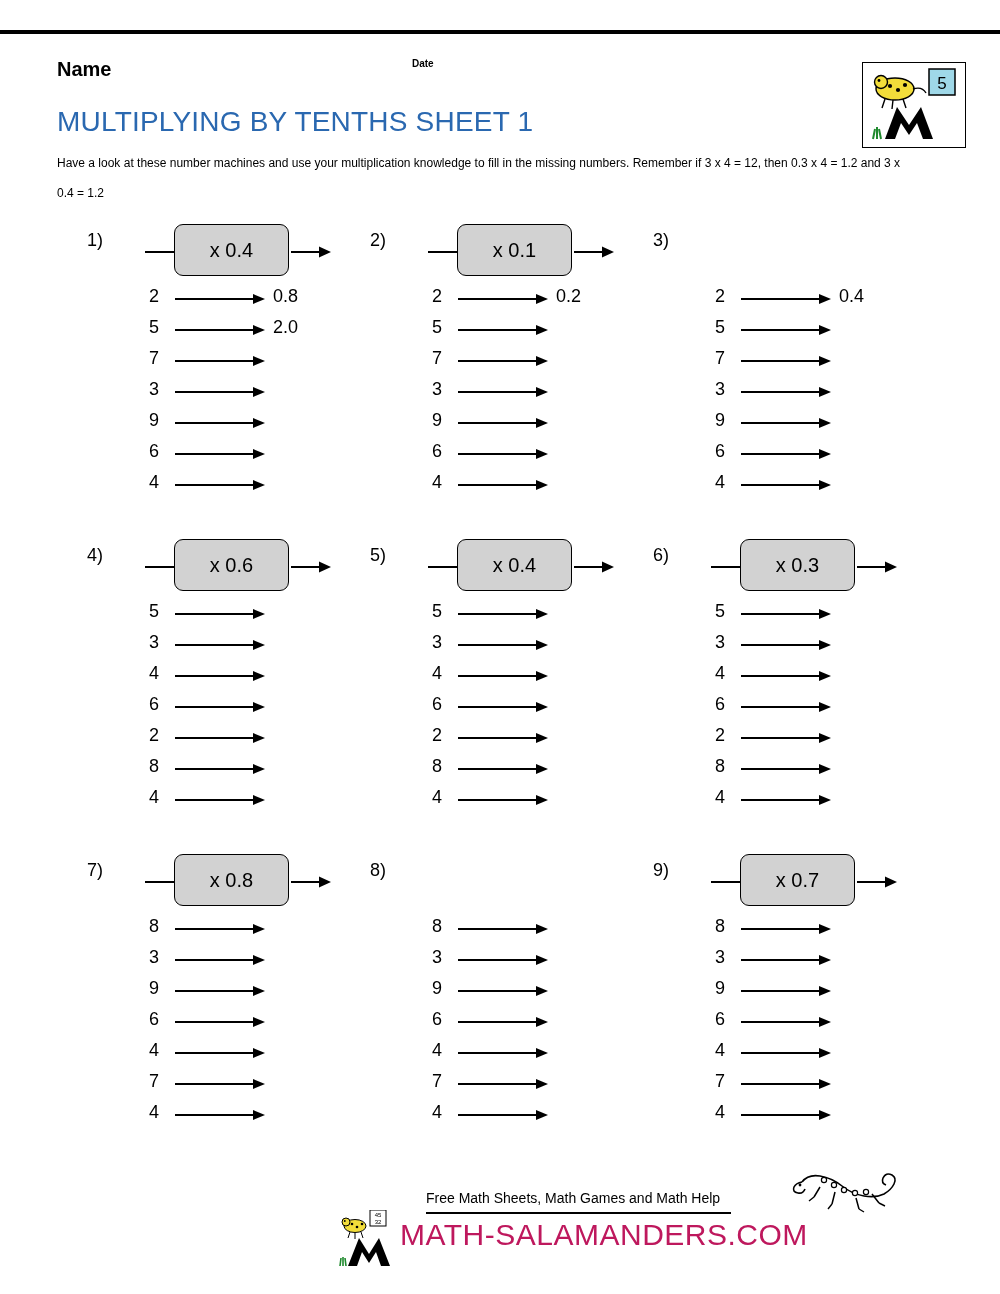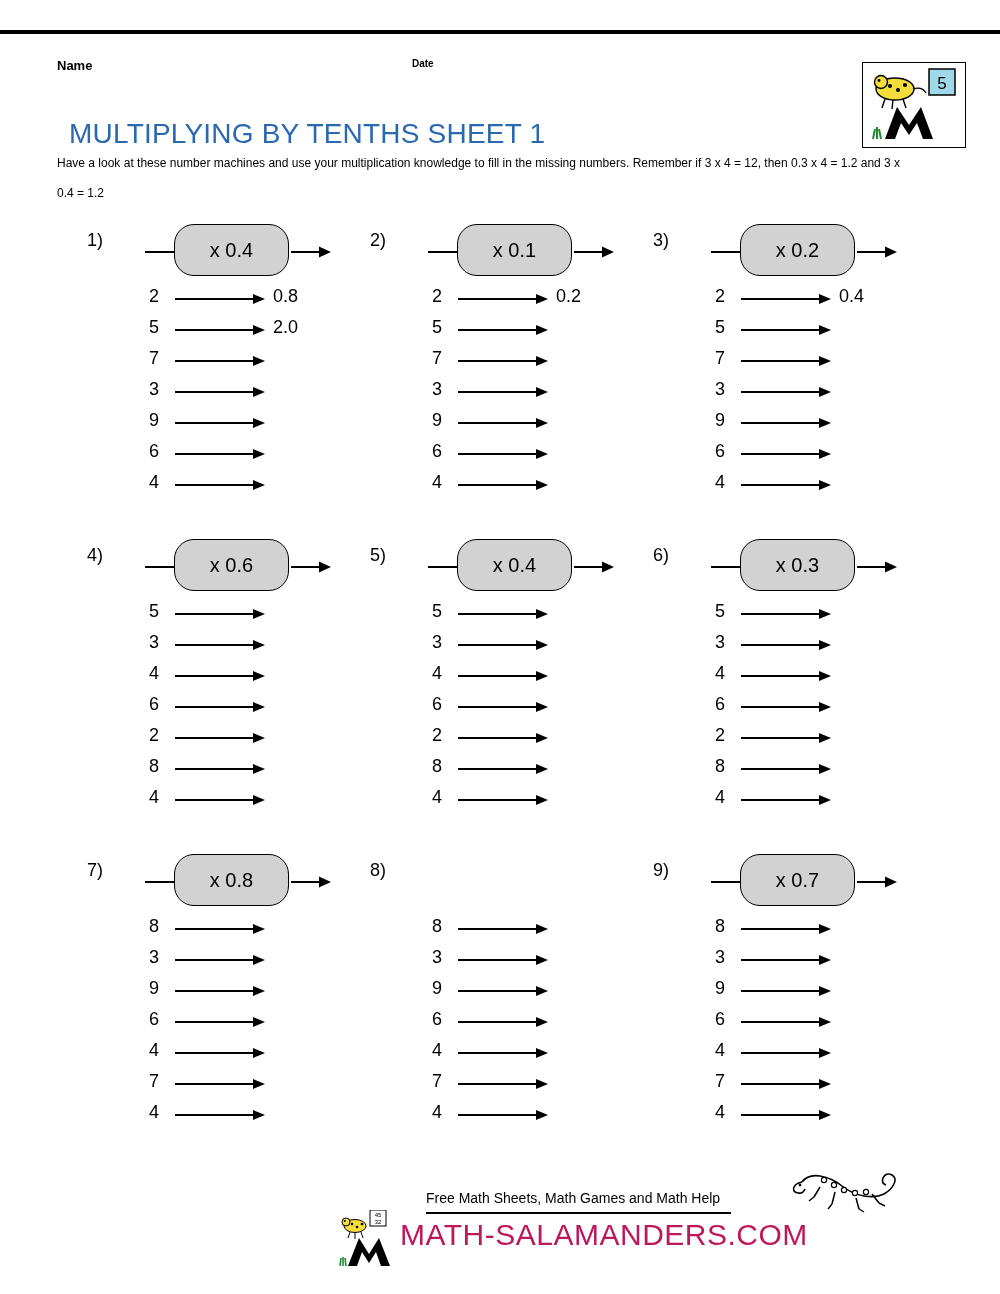--- a/index.html
+++ b/index.html
@@ -27,21 +27,21 @@
     position: absolute;
     top: 58px;
     left: 57px;
     width: 890px;
     height: 26px;
   }
   .header .name-label {
     position: absolute;
     left: 0;
     top: 0;
-    font-size: 13px;
+    font-size: 20px;
     font-weight: bold;
   }
   .header .date-label {
     position: absolute;
     left: 355px;
     top: 0;
     font-size: 10px;
     font-weight: bold;
   }
   .logo-badge {
@@ -55,21 +55,21 @@
     overflow: hidden;
   }
   .page-title {
     position: absolute;
     top: 106px;
     left: 57px;
     font-size: 28px;
     color: #2a68b0;
     letter-spacing: 0.2px;
     font-weight: normal;
-    margin: 12px;
+    margin: 0;
   }
   .instructions {
     position: absolute;
     top: 148px;
     left: 57px;
     width: 855px;
     font-size: 12px;
     line-height: 30px;
     color: #000000;
   }
@@ -110,21 +110,21 @@
     background: #000000;
   }
   .machine .box {
     position: absolute;
     left: 57px;
     top: 2px;
     width: 115px;
     height: 52px;
     background: #d2d2d2;
     border: 1.5px solid #000000;
-    border-radius: 20px;
+    border-radius: 9px;
     display: flex;
     align-items: center;
     justify-content: center;
     font-size: 20px;
     box-sizing: border-box;
   }
   .machine .out-arrow {
     position: absolute;
     left: 174px;
     top: 23px;
@@ -427,30 +427,20 @@
                 <polygon points="78,1 90,6 78,11" fill="#000"></polygon>
               </svg>
             </span>
           <span class="outval"></span>
         </div>
       </div>
     </div>
 
     <div class="cell">
       <span class="q-num">3)</span>
-      <div class="machine">
-        <div class="in-line"></div>
-        <div class="box">x 0.2</div>
-        <div class="out-arrow">
-          <svg width="40" height="14">
-              <line x1="0" y1="7" x2="28" y2="7" stroke="#000" stroke-width="2"></line>
-              <polygon points="28,1.5 40,7 28,12.5" fill="#000"></polygon>
-            </svg>
-        </div>
-      </div>
       <div class="rows">
         <div class="prow">
           <span class="inval">2</span>
           <span class="arrow">
               <svg width="90" height="12">
                 <line x1="0" y1="6" x2="78" y2="6" stroke="#000" stroke-width="2"></line>
                 <polygon points="78,1 90,6 78,11" fill="#000"></polygon>
               </svg>
             </span>
           <span class="outval">0.4</span>

